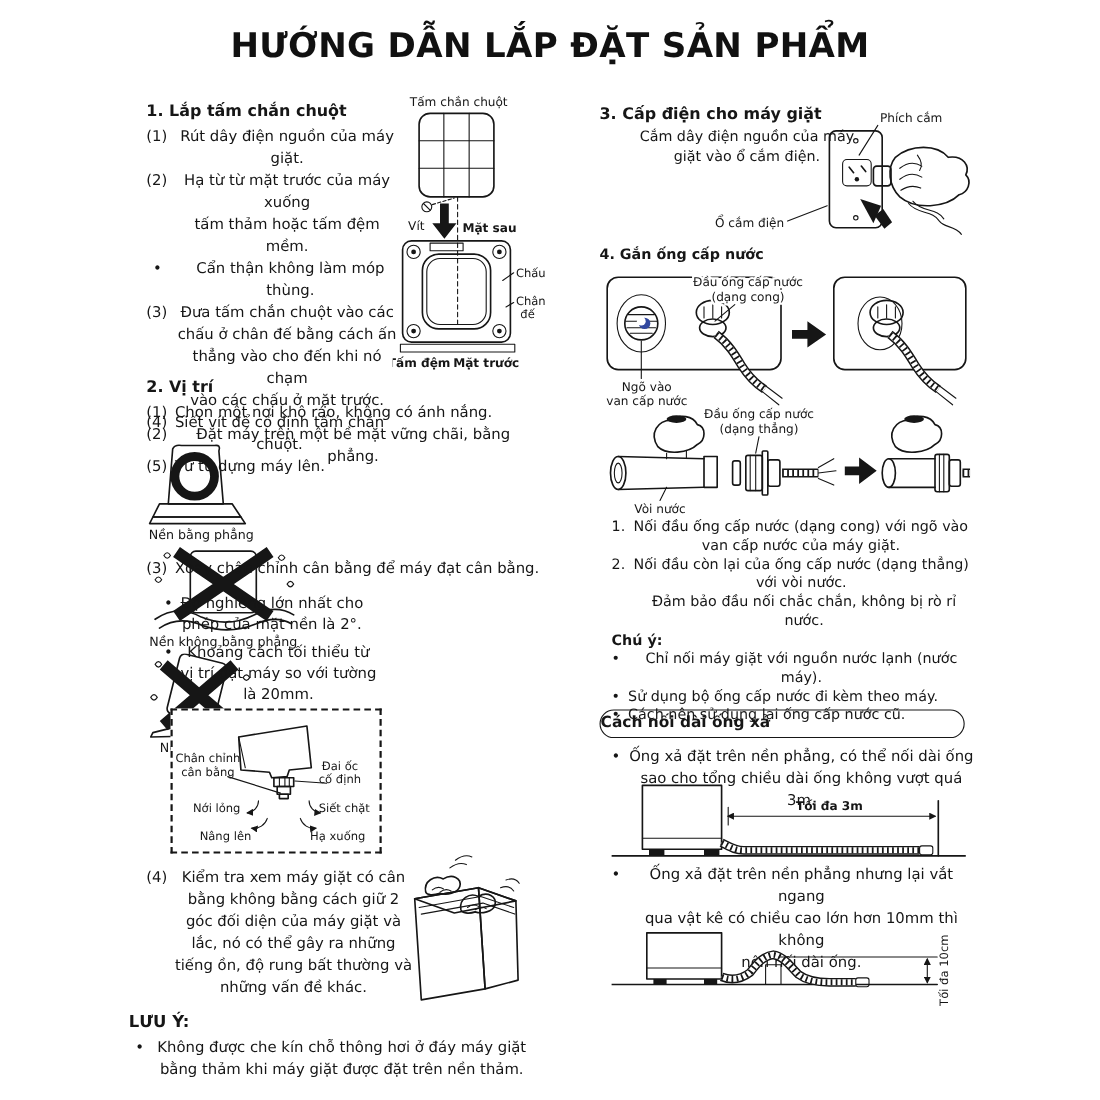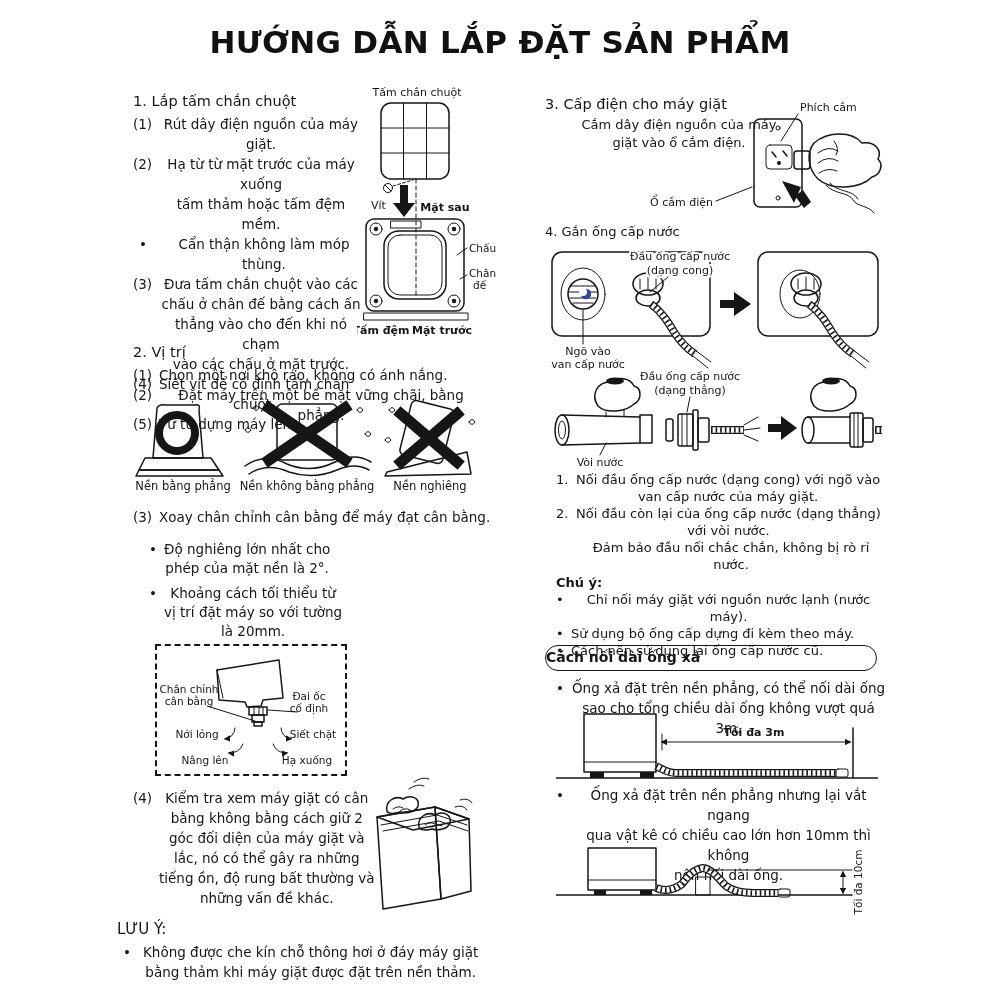--- a/index.html
+++ b/index.html
@@ -1,21 +1,21 @@
 <!DOCTYPE html>
 <html><head>
 <meta charset="utf-8">
 <style>
   html,body{margin:0;padding:0;background:#fff;}
   .page{position:relative;width:1000px;height:1000px;background:#fff;overflow:hidden;
         font-family:"DejaVu Sans","Liberation Sans",sans-serif;color:#161616;}
   .abs{position:absolute;}
   h1.title{margin:0;position:absolute;top:24px;left:0;right:0;text-align:center;
            font-size:31px;font-weight:700;letter-spacing:.3px;color:#111;}
-  .hdg{font-weight:400;font-size:14.5px;margin:0 0 3px 0;}
+  .hdg{font-weight:700;font-size:14.5px;margin:0 0 3px 0;}
   .colL{font-size:13.5px;line-height:20px;}
   .colR{font-size:13px;line-height:17px;}
   .row{display:flex;align-items:flex-start;}
   .mk{flex:none;width:26px;}
   .mk-sm{flex:none;width:15px;}
   .mk-num{flex:none;width:20px;}
   .tx{white-space:pre-line;text-align:center;}
   .bold{font-weight:700;}
   .caps-row{display:flex;gap:4px;}
   .fig{text-align:center;}
@@ -131,21 +131,21 @@
     <div class="row">
         <span class="mk">(1)</span>
         <span class="tx">Chọn một nơi khô ráo, không có ánh nắng.</span>
       </div>
     <div class="row">
         <span class="mk">(2)</span>
         <span class="tx">Đặt máy trên một bề mặt vững chãi, bằng phẳng.</span>
       </div>
   </div>
 
-  <div class="abs caps-row" style="left:133px;top:400px;width:345px;">
+  <div class="abs caps-row" style="left:133px;top:400px;width:345px;flex-direction:column;">
     <div class="fig" style="width:100px;">
       <svg width="100" height="78" viewBox="0 0 100 78">
         <path class="ln" d="M12,58 L78,58 L86,70 L6,70 Z" fill="#fff"></path>
         <path class="ln" d="M6,70 L86,70 L90,76 L3,76 Z" fill="#fff"></path>
         <path class="ln" d="M24,8 Q26,4 32,5 L62,5 Q68,4 66,10 L70,58 L20,58 Z" fill="#fff"></path>
         <circle cx="44" cy="33" r="18" fill="none" stroke="#161616" stroke-width="8"></circle>
       </svg>
       <div class="cap">Nền bằng phẳng</div>
     </div>
     <div class="fig" style="width:140px;">
@@ -362,21 +362,21 @@
 với vòi nước.</span>
       </div>
     <div class="tx" style="margin-left:20px;">Đảm bảo đầu nối chắc chắn, không bị rò rỉ nước.</div>
     <div class="bold" style="margin-top:1px;">Chú ý:</div>
     <div class="row">
         <span class="mk-sm">•</span>
         <span class="tx">Chỉ nối máy giặt với nguồn nước lạnh (nước máy).</span>
       </div>
     <div class="row">
         <span class="mk-sm">•</span>
-        <span class="tx">Sử dụng bộ ống cấp dựng đi kèm theo máy.</span>
+        <span class="tx">Sử dụng bộ ống cấp nước đi kèm theo máy.</span>
       </div>
     <div class="row">
         <span class="mk-sm">•</span>
         <span class="tx">Cách nên sử dụng lại ống cấp nước cũ.</span>
       </div>
   </div>
 
   <div class="abs pill" style="left:545px;top:645px;width:330px;height:24px;">Cách nối dài ống xả</div>
 
   <div class="abs colR row" style="left:556px;top:678px;width:330px;line-height:20px;font-size:13.5px;">

